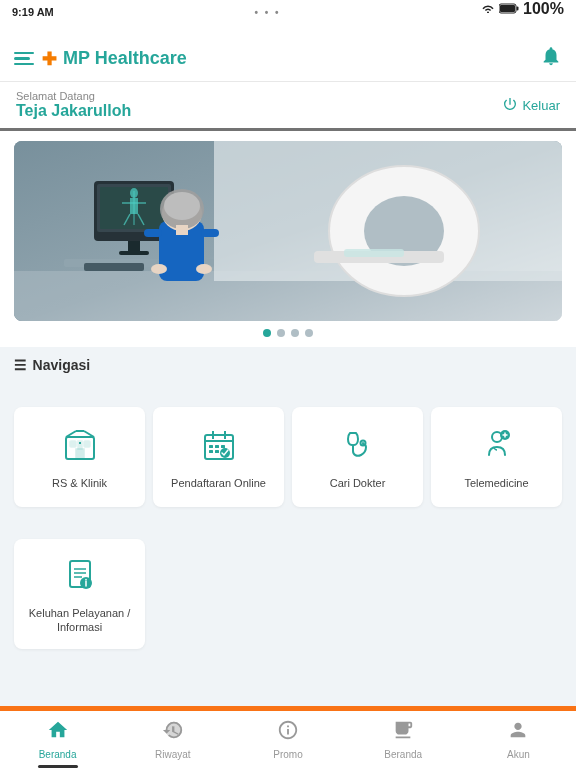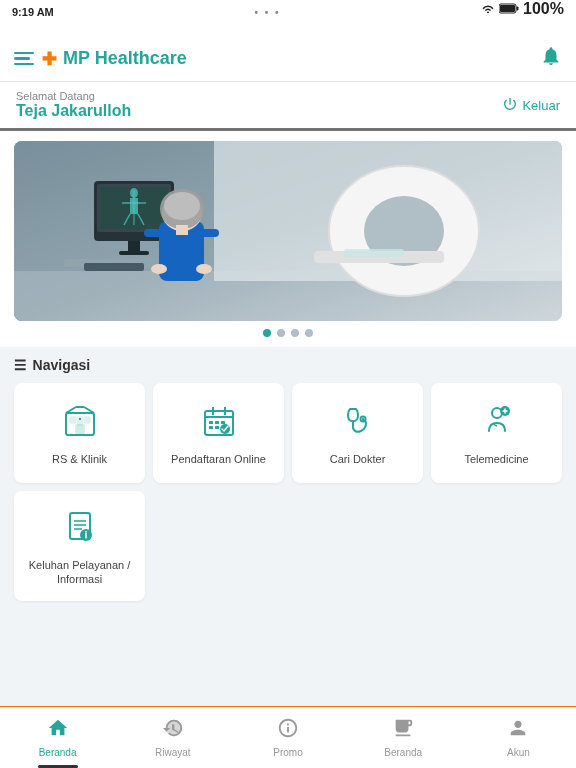--- a/index.html
+++ b/index.html
@@ -150,20 +150,21 @@
       border-radius: 8px;
       display: flex;
       flex-direction: column;
       align-items: center;
       justify-content: center;
       padding: 18px 8px 14px;
       gap: 8px;
       cursor: pointer;
       box-shadow: 0 1px 3px rgba(0,0,0,0.06);
       min-height: 100px;
+      margin-top: 24px;
     }
     .nav-card .card-icon {
       font-size: 32px;
       color: #26a69a;
       line-height: 1;
     }
     .nav-card .card-label {
       font-size: 11px;
       color: #444;
       text-align: center;
@@ -188,21 +189,21 @@
     }
 
     
     .tab-bar {
       position: absolute;
       bottom: 0;
       left: 0;
       right: 0;
       background: #fff;
       display: flex;
-      border-top: 1px solid #f97316;
+      border-top: 5px solid #f97316;
       height: 62px;
     }
     .tab-item {
       flex: 1;
       display: flex;
       flex-direction: column;
       align-items: center;
       justify-content: center;
       gap: 3px;
       cursor: pointer;

